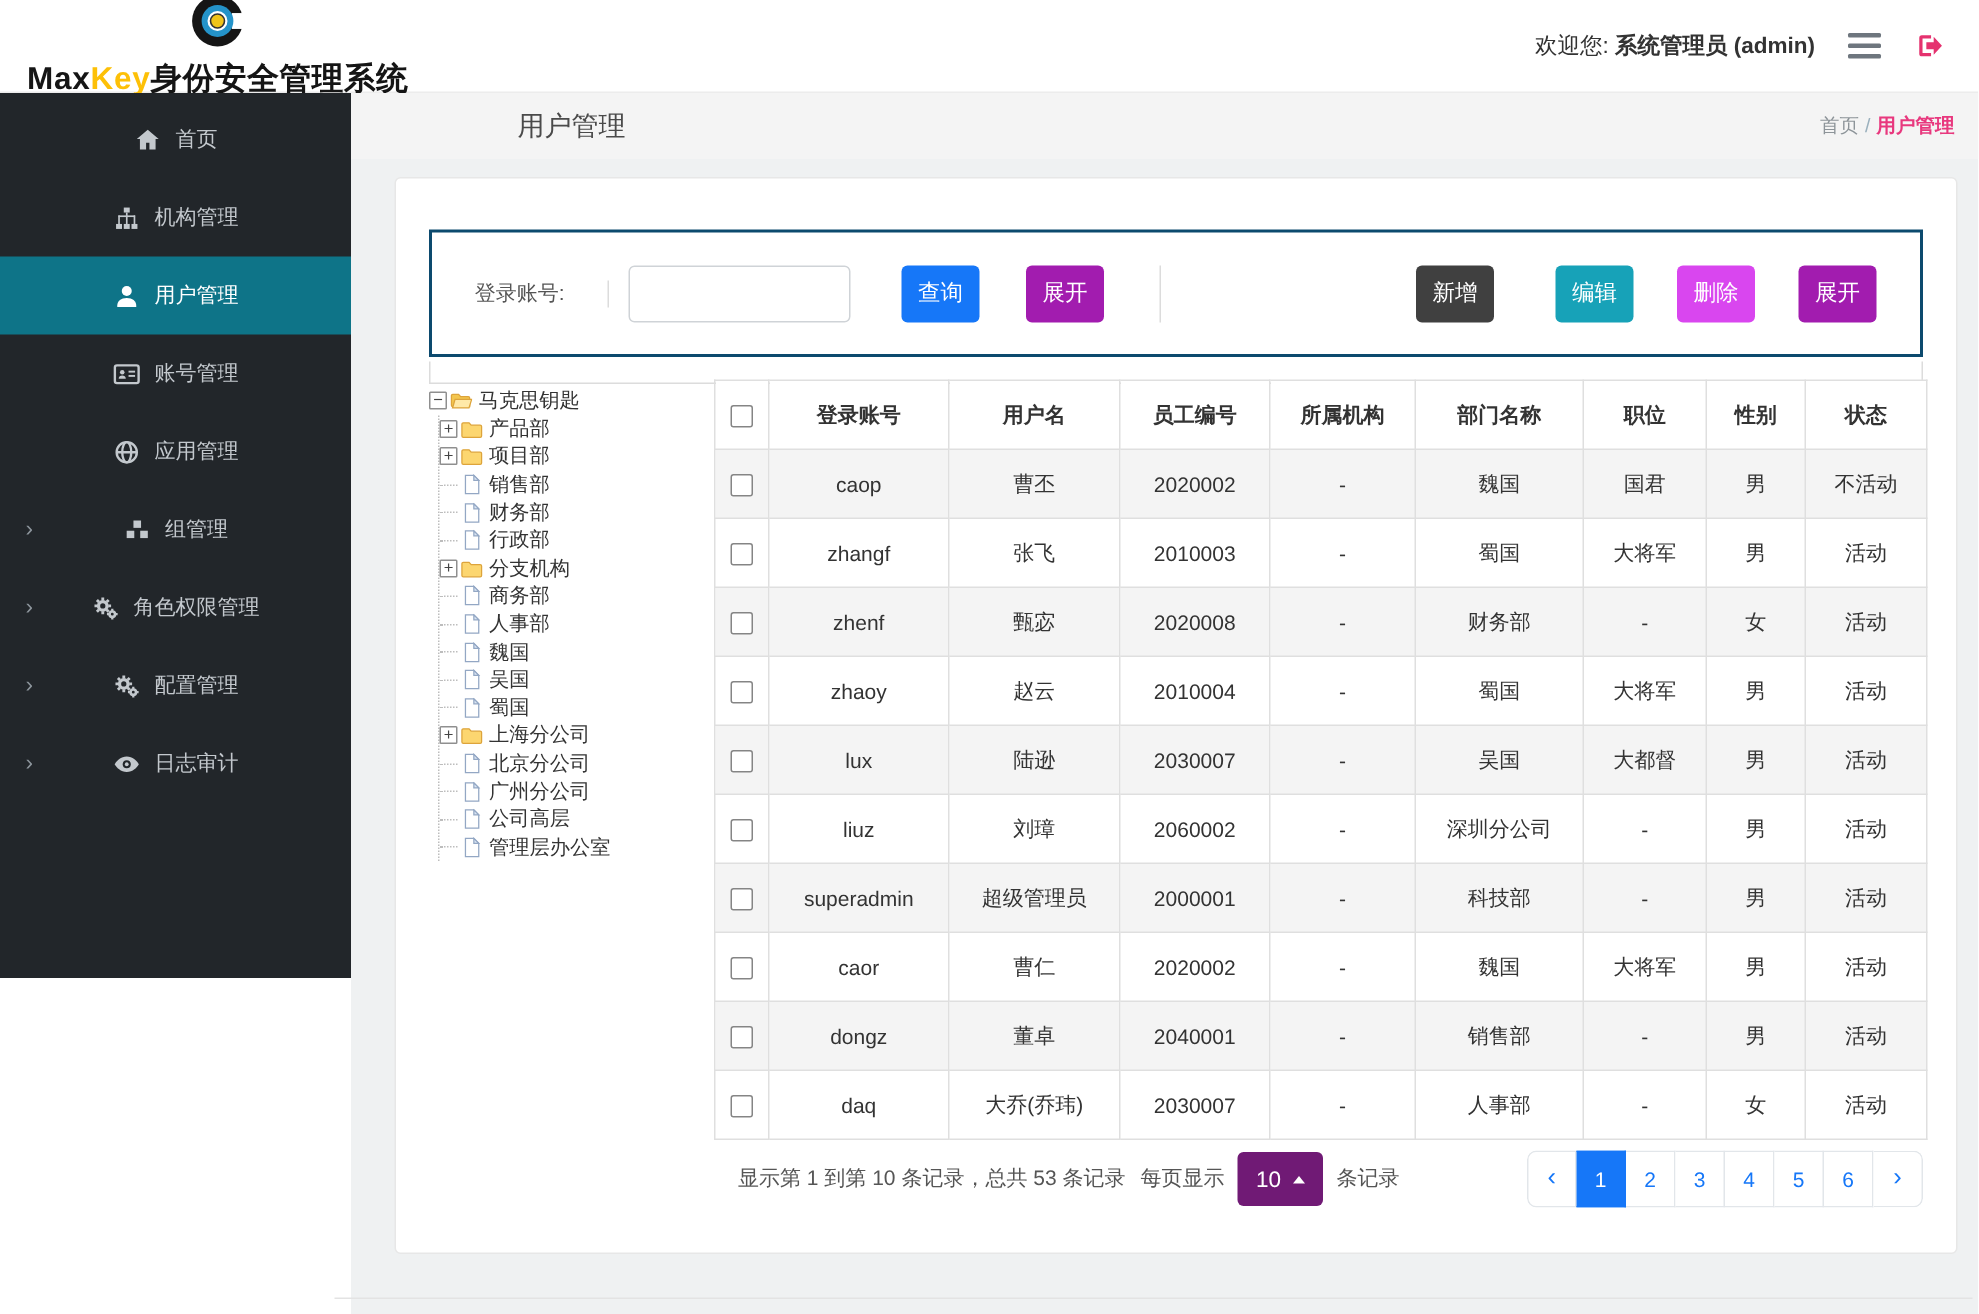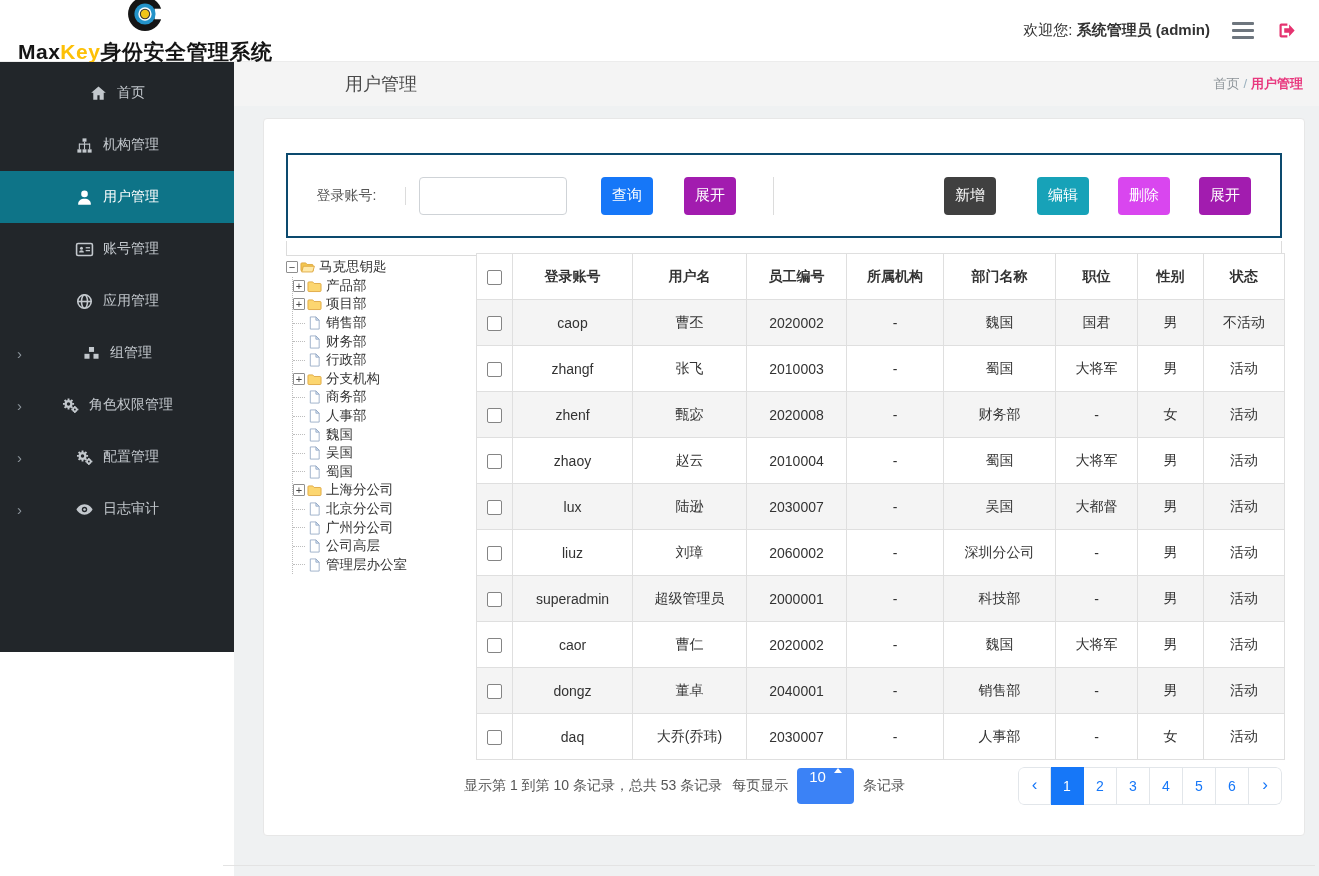--- a/index.html
+++ b/index.html
@@ -77,25 +77,25 @@
   .grid-wrap { position:absolute; left:212px; top:134px; width:808px; }
   table.grid { width:808px; border-collapse:collapse; table-layout:fixed; font-size:14px; }
   .grid th, .grid td { border:1px solid #dfdfdf; text-align:center; color:#333; overflow:hidden; }
   .grid th { height:46px; font-weight:bold; background:#fff; }
   .grid td { height:46px; font-weight:normal; }
   .grid tbody tr:nth-child(odd) { background:#f4f4f4; }
   .cbx { display:inline-block; width:15px; height:15px; border:1px solid #858585; border-radius:2px; background:#fff;
     vertical-align:middle; cursor:pointer; }
 
   
-  .pager { position:absolute; left:200px; right:22px; top:647px; height:40px; display:flex; align-items:center; }
+  .pager { position:absolute; left:228px; right:22px; top:647px; height:40px; display:flex; align-items:center; }
   .pager-info { font-size:14px; color:#555; }
   .per-page { display:flex; align-items:center; gap:9px; margin-left:10px; font-size:14px; color:#555; }
-  .page-size-btn { display:inline-flex; align-items:flex-start; justify-content:center; gap:8px; height:36px; padding:0 12px;
-    background:#3b82f6; color:#fff; border:none; border-radius:4px; font-size:15px; cursor:pointer; }
+  .page-size-btn { display:inline-flex; align-items:center; justify-content:center; gap:8px; height:36px; padding:0 12px;
+    background:#701a75; color:#fff; border:none; border-radius:4px; font-size:15px; cursor:pointer; }
   .caret-up { width:0; height:0; border-left:4.5px solid transparent; border-right:4.5px solid transparent;
     border-bottom:5px solid #fff; display:inline-block; }
   .pagination { margin-left:auto; display:flex; border-radius:6px; overflow:hidden; box-shadow:0 0 0 0 transparent; }
   .page-btn { min-width:33px; height:38px; display:flex; align-items:center; justify-content:center;
     border:1px solid #e2e6ea; border-left:none; background:#fff; color:#1677f8; font-size:14px; cursor:pointer; }
   .page-btn:first-child { border-left:1px solid #e2e6ea; border-radius:6px 0 0 6px; }
   .page-btn:last-child { border-radius:0 6px 6px 0; }
   .page-btn.nav { font-size:17px; padding-bottom:2px; }
   .page-btn.active { background:#1677f8; border-color:#1677f8; color:#fff; }
 

